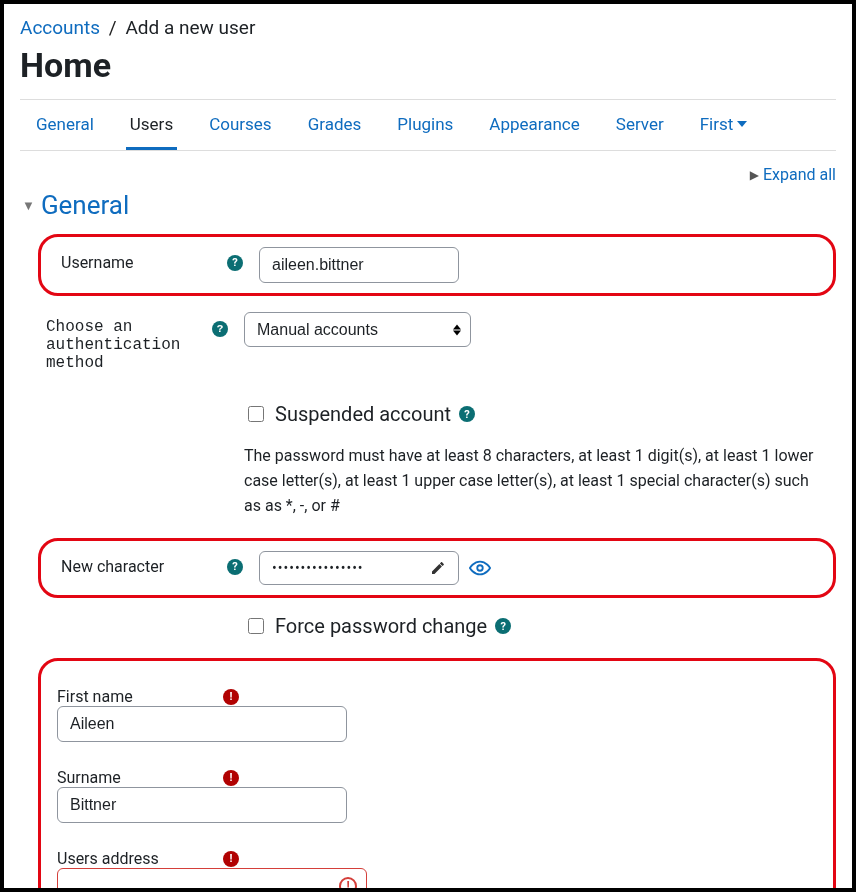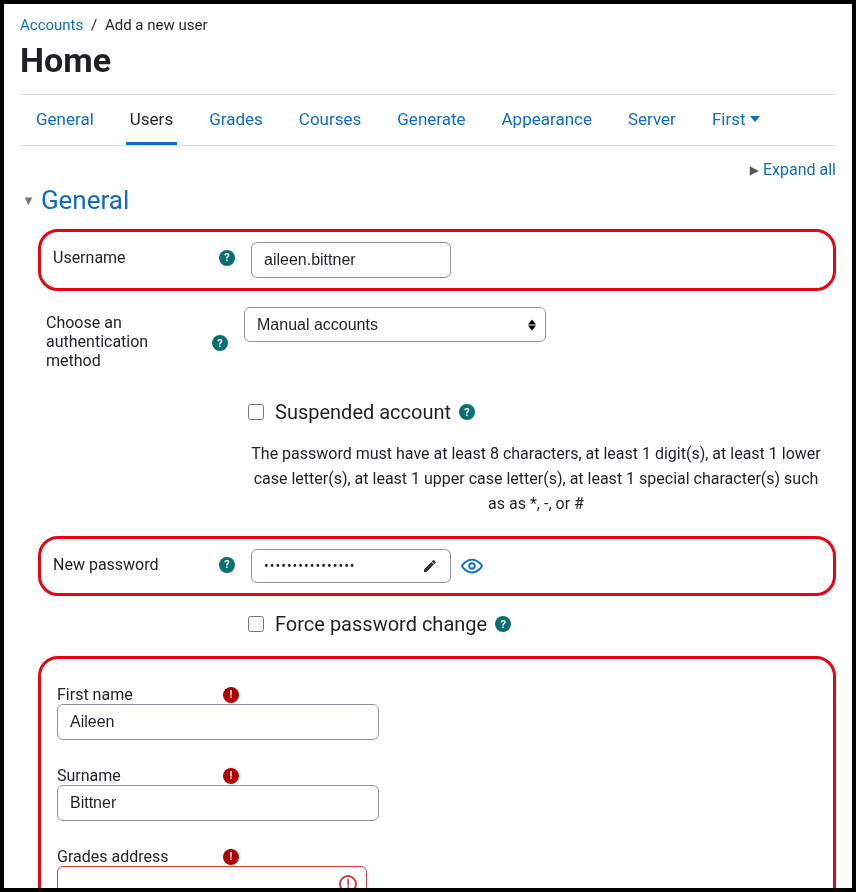--- a/index.html
+++ b/index.html
@@ -9,21 +9,21 @@
     font-size: 16px;
     color: #1d2125;
     background: #fff;
     width: 856px;
     height: 892px;
     border: 4px solid #000;
     padding: 10px 16px 16px 16px;
     overflow: hidden;
   }
   a { color: #0f6cbf; text-decoration: none; }
-  .breadcrumb { font-size: 15px; margin: 2px 0 4px 0; }
+  .breadcrumb { font-size: 19px; margin: 2px 0 4px 0; }
   .breadcrumb .sep { color: #222; margin: 0 4px; }
   .breadcrumb .current { color: #1d2125; }
   h1.page-title { font-size: 34px; font-weight: 700; margin: 6px 0 14px 0; }
   .tabs-wrap { border-top: 1px solid #ddd; border-bottom: 1px solid #ddd; }
   .tabs {
     display: flex;
     align-items: center;
     gap: 28px;
     padding: 0 12px;
   }
@@ -55,21 +55,21 @@
   .section-header .tri { color: #777; font-size: 13px; }
   .form-body { padding-left: 18px; }
   .row {
     display: flex;
     align-items: flex-start;
     margin-bottom: 10px;
     padding: 6px 8px;
     border-radius: 20px;
     position: relative;
   }
-  .highlight { border: 3px solid #e30613; border-radius: 20px; padding: 10px 12px; }
+  .highlight { border: 3px solid #e30613; border-radius: 20px; padding: 10px 20px; }
   .label-col {
     width: 198px;
     display: flex;
     align-items: center;
     justify-content: space-between;
     padding-right: 16px;
     padding-top: 6px;
   }
   .label-col .lbl { font-size: 16px; color: #1d2125; }
   .icon-help, .icon-req {
@@ -81,36 +81,36 @@
   .icon-help { background: #0b6e73; }
   .icon-req { background: #b10202; }
   .field-col { flex: 1; }
   .text-input, .select {
     border: 1px solid #8f959e;
     border-radius: 6px;
     padding: 8px 12px;
     font-size: 16px;
     color: #1d2125;
     background: #fff;
-    width: 322px;
+    width: 290px;
   }
   .text-input.sm { width: 200px; }
   .select-wrap { position: relative; display: inline-block; }
-  .select { width: 302px; appearance: none; padding-right: 30px; }
+  .select { width: 227px; appearance: none; padding-right: 30px; }
   .select-wrap .up-down {
     position: absolute; right: 10px; top: 50%; transform: translateY(-50%);
     pointer-events: none; display:flex; flex-direction:column; gap:1px;
   }
   .select-wrap .up-down span { width:0;height:0;border-left:4px solid transparent;border-right:4px solid transparent; }
   .select-wrap .up-down .u { border-bottom:5px solid #000; }
   .select-wrap .up-down .d { border-top:5px solid #000; }
   .checkbox-line { display: flex; align-items: center; gap: 8px; margin: 8px 0 18px 0; }
   .checkbox-line input[type=checkbox] { width: 16px; height: 16px; cursor: pointer; }
   .checkbox-line .lbl { font-size: 20px; }
-  .pw-desc { font-size: 16px; line-height: 1.55; color: #1d2125; margin: 0 0 4px 0; max-width: 600px; text-align: center; }
+  .pw-desc { font-size: 16px; line-height: 1.55; color: #1d2125; margin: 0 0 4px 0; max-width: 600px; }
   .pw-input-wrap { display: flex; align-items: center; gap: 10px; }
   .pw-box {
     border: 1px solid #8f959e;
     border-radius: 6px;
     padding: 8px 12px;
     width: 200px;
     display: flex; align-items: center; justify-content: space-between;
     cursor: pointer;
     background: #fff;
   }
@@ -138,23 +138,23 @@
   <span class="sep">/</span>
   <span class="current">Add a new user</span>
 </div>
 
 <h1 class="page-title">Home</h1>
 
 <div class="tabs-wrap">
   <div class="tabs">
     <span class="tab">General</span>
     <span class="tab active">Users</span>
+    <span class="tab">Courses</span>
     <span class="tab">Grades</span>
-    <span class="tab">Courses</span>
-    <span class="tab">Generate</span>
+    <span class="tab">Plugins</span>
     <span class="tab">Appearance</span>
     <span class="tab">Server</span>
     <span class="tab">
       <span>First</span>
       <svg class="chev-down" viewBox="0 0 10 6">
           <path d="M0 0 L5 6 L10 0 Z"></path>
         </svg>
     </span>
   </div>
 </div>
@@ -177,21 +177,21 @@
     <div class="label-col">
       <span class="lbl">Username</span>
       <span class="icon-help">?</span>
     </div>
     <div class="field-col">
       <input class="text-input sm" type="text" value="aileen.bittner" style="">
     </div>
   </div>
 
   <div class="row">
-    <div class="label-col" style="align-items:center;">
+    <div class="label-col" style="align-items:flex-start;font-family:Liberation Mono, monospace;">
       <span class="lbl" style="max-width:140px">Choose an authentication method</span>
       <span class="icon-help" style="margin-top:3px">?</span>
     </div>
     <div class="field-col">
       <div class="select-wrap">
         <select class="select">
           <option>Manual accounts</option>
         </select>
         <span class="up-down">
             <span class="u"></span>
@@ -208,21 +208,21 @@
         <input type="checkbox" style="">
         <span class="lbl">Suspended account</span>
         <span class="icon-help">?</span>
       </div>
       <p class="pw-desc">The password must have at least 8 characters, at least 1 digit(s), at least 1 lower case letter(s), at least 1 upper case letter(s), at least 1 special character(s) such as as *, -, or #</p>
     </div>
   </div>
 
   <div class="row highlight">
     <div class="label-col">
-      <span class="lbl">New password</span>
+      <span class="lbl">New character</span>
       <span class="icon-help">?</span>
     </div>
     <div class="field-col">
       <div class="pw-input-wrap">
         <div class="pw-box">
           <span class="pw-dots">••••••••••••••••</span>
           <svg class="pencil" viewBox="0 0 16 16">
               <path fill="#333" d="M2 11.5V14h2.5l7.4-7.4-2.5-2.5L2 11.5zM13.7 4.9c.3-.3.3-.7 0-1l-1.6-1.6c-.3-.3-.7-.3-1 0l-1.2 1.2 2.5 2.5 1.3-1.1z"></path>
             </svg>
         </div>
@@ -259,21 +259,21 @@
       <div class="label-col">
         <span class="lbl">Surname</span>
         <span class="icon-req">!</span>
       </div>
       <div class="field-col">
         <input class="text-input" type="text" value="Bittner" style="">
       </div>
     </div>
     <div class="row">
       <div class="label-col">
-        <span class="lbl">Grades address</span>
+        <span class="lbl">Users address</span>
         <span class="icon-req">!</span>
       </div>
       <div class="field-col">
         <div class="pos-rel">
           <input class="text-input err-input" type="text" value="" style="">
           <span class="err-icon">!</span>
         </div>
         <div class="err-text">- Required</div>
       </div>
     </div>

